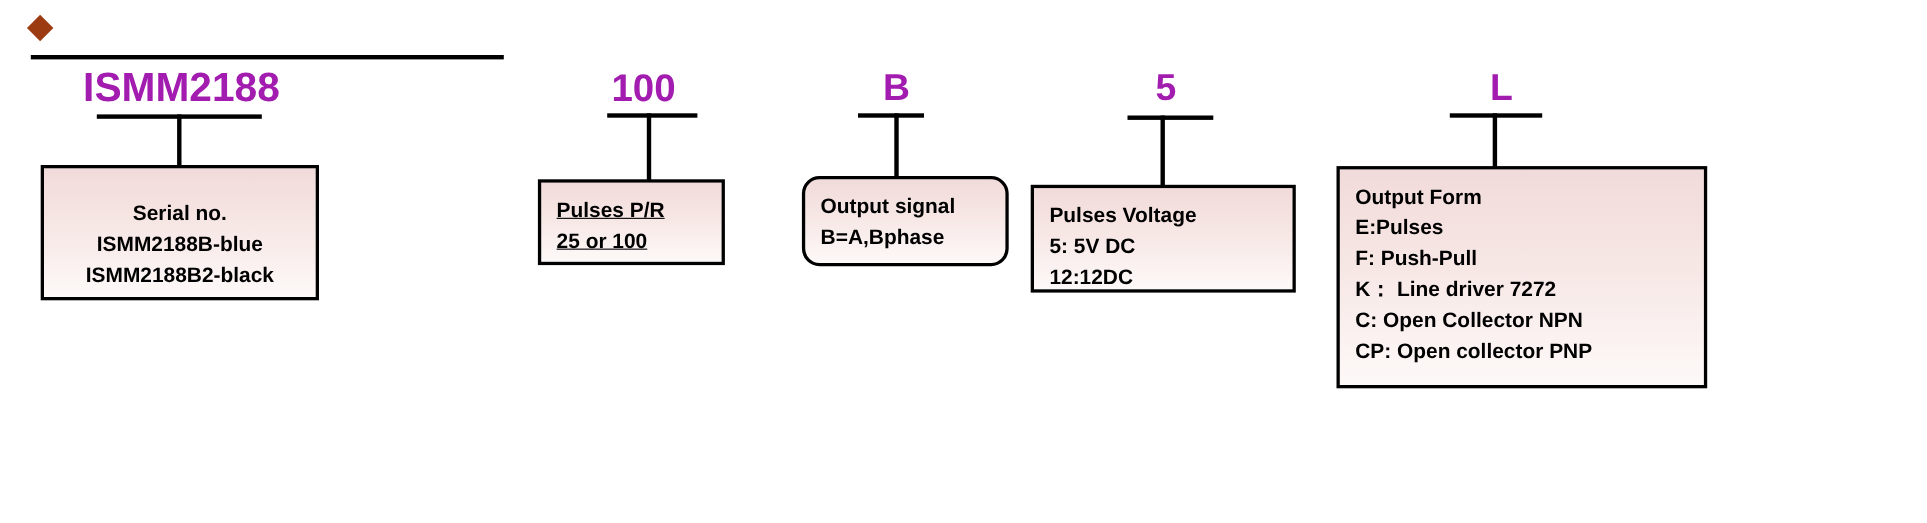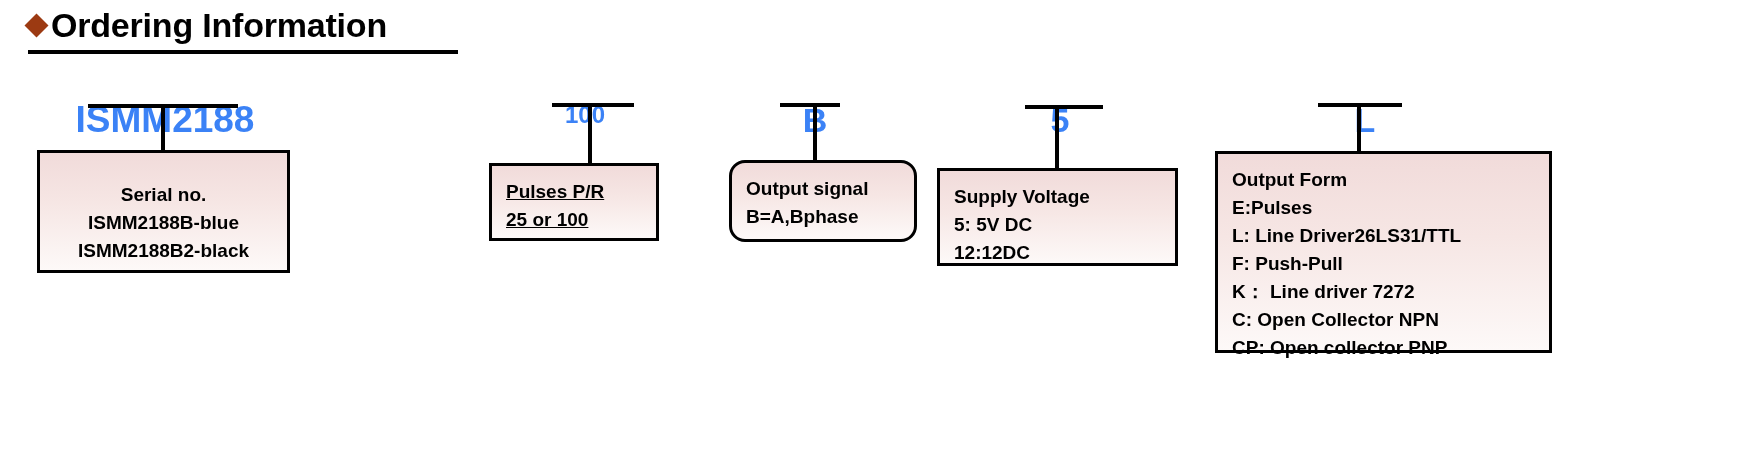--- a/index.html
+++ b/index.html
@@ -50,25 +50,24 @@
     top: 50px;
     width: 430px;
     height: 4px;
     background: #000000;
   }
 
   
   .code-label {
     position: absolute;
     font-weight: bold;
-    color: #3b82f6;
+    color: #a21caf;
     text-align: center;
     white-space: nowrap;
     line-height: 1;
-    margin-top: 40px;
   }
   .code-rule {
     position: absolute;
     height: 4px;
     background: #000000;
   }
   .drop-line {
     position: absolute;
     width: 4px;
     background: #000000;
@@ -100,37 +99,36 @@
     white-space: nowrap;
   }
 </style>
 </head>
 <body>
 
 <div id="canvas">
 
   <div class="title-row">
     <span class="diamond"></span>
-    <span class="title-text">Ordering Information</span>
   </div>
   <div class="title-rule"></div>
 
   <div class="code-label" style="left:50px; top:61px; width:230px; font-size:37px;">ISMM2188</div>
   <div class="code-rule" style="left:88px; top:104px; width:150px;"></div>
   <div class="drop-line" style="left:161px; top:104px; height:48px;"></div>
 
   <div class="spec-box center" style="left:37px; top:150px; width:253px; height:123px;">
     <div class="inner">
       <span class="spec-line">Serial no.</span>
       <span class="spec-line">ISMM2188B-blue</span>
       <span class="spec-line">ISMM2188B2-black</span>
     </div>
   </div>
 
-  <div class="code-label" style="left:500px; top:63px; width:170px; font-size:24px;">100</div>
+  <div class="code-label" style="left:500px; top:63px; width:170px; font-size:35px;">100</div>
   <div class="code-rule" style="left:552px; top:103px; width:82px;"></div>
   <div class="drop-line" style="left:588px; top:103px; height:62px;"></div>
 
   <div class="spec-box left" style="left:489px; top:163px; width:170px; height:78px;text-decoration:underline;">
     <div class="inner">
       <span class="spec-line">Pulses P/R</span>
       <span class="spec-line">25 or 100</span>
     </div>
   </div>
 
@@ -144,35 +142,34 @@
       <span class="spec-line">B=A,Bphase</span>
     </div>
   </div>
 
   <div class="code-label" style="left:985px; top:63px; width:150px; font-size:34px;">5</div>
   <div class="code-rule" style="left:1025px; top:105px; width:78px;"></div>
   <div class="drop-line" style="left:1055px; top:105px; height:65px;"></div>
 
   <div class="spec-box left" style="left:937px; top:168px; width:241px; height:98px;">
     <div class="inner">
-      <span class="spec-line">Supply Voltage</span>
+      <span class="spec-line">Pulses Voltage</span>
       <span class="spec-line">5: 5V DC</span>
       <span class="spec-line">12:12DC</span>
     </div>
   </div>
 
   <div class="code-label" style="left:1290px; top:63px; width:150px; font-size:34px;">L</div>
   <div class="code-rule" style="left:1318px; top:103px; width:84px;"></div>
   <div class="drop-line" style="left:1357px; top:103px; height:50px;"></div>
 
   <div class="spec-box left" style="left:1215px; top:151px; width:337px; height:202px;">
     <div class="inner">
       <span class="spec-line">Output Form</span>
       <span class="spec-line">E:Pulses</span>
-      <span class="spec-line">L: Line Driver26LS31/TTL</span>
       <span class="spec-line">F: Push-Pull</span>
       <span class="spec-line">K：  Line driver 7272</span>
       <span class="spec-line">C: Open Collector NPN</span>
       <span class="spec-line">CP: Open collector PNP</span>
     </div>
   </div>
 
 </div>
 
 </body></html>

